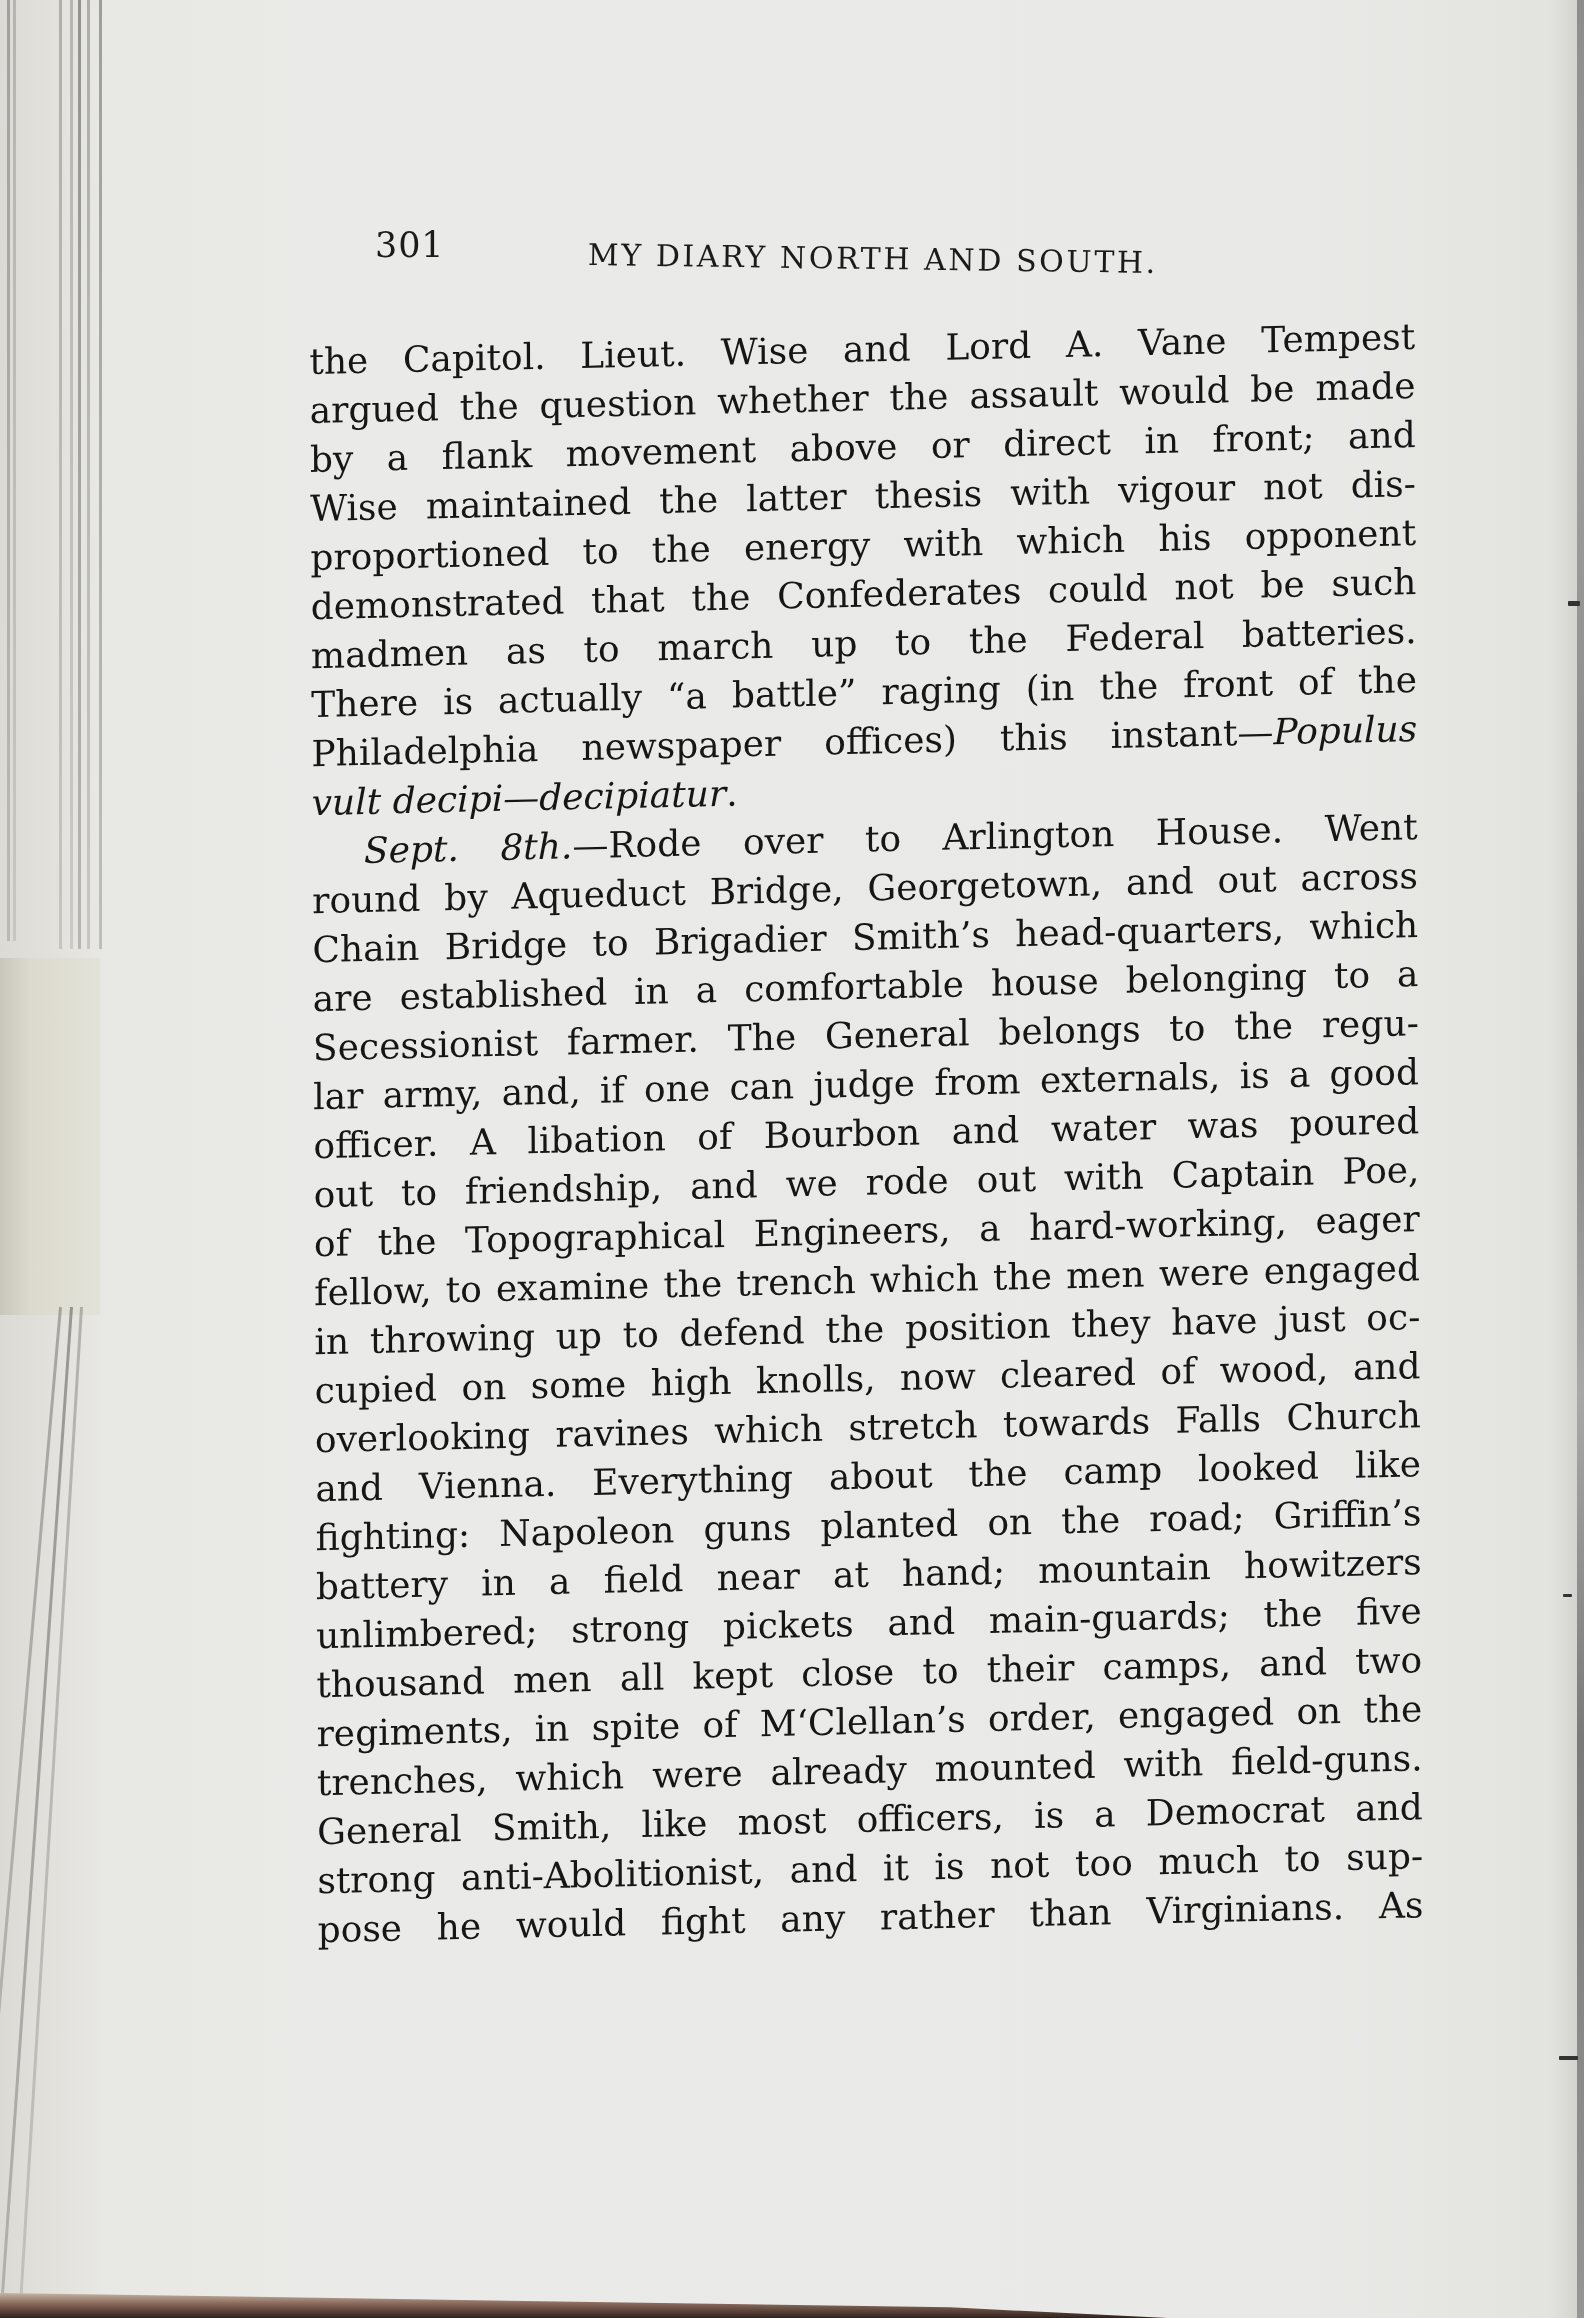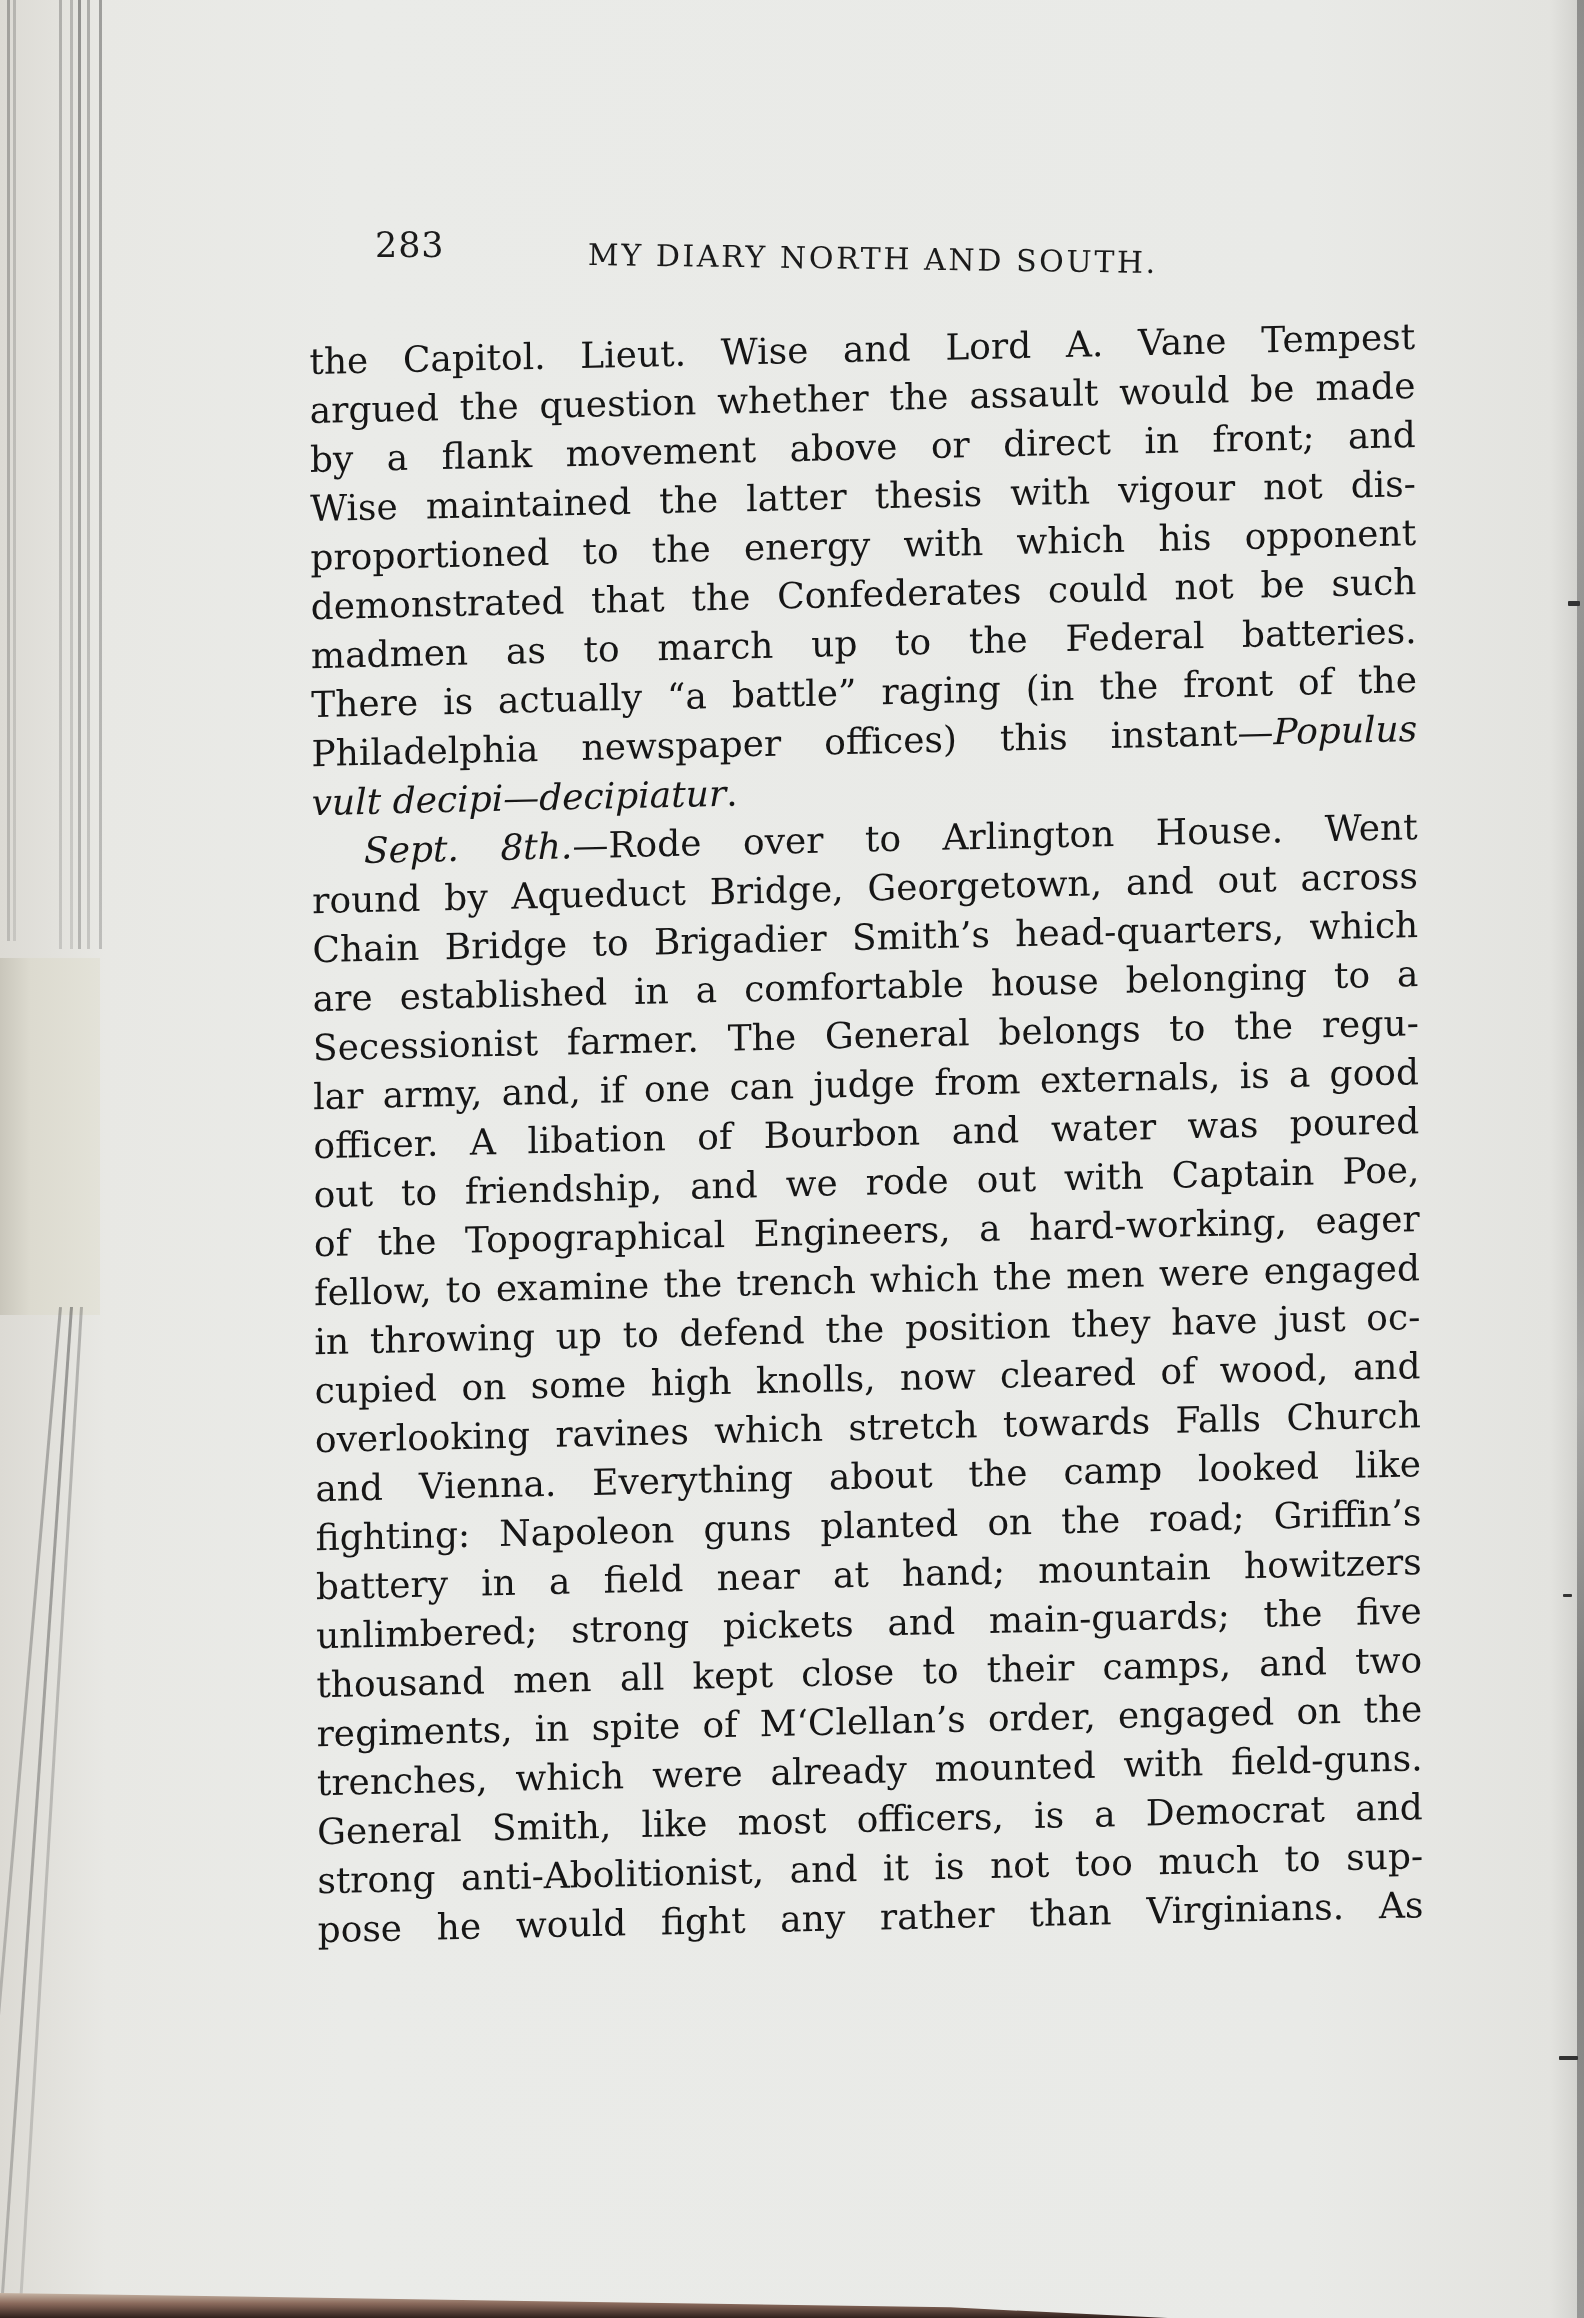--- a/index.html
+++ b/index.html
@@ -130,21 +130,21 @@
   </div>
 
   <div class="right-edge"></div>
   <div class="bottom-edge"></div>
 
   <div class="speck" style="left:1568px;top:601px;width:12.2px;height:5.2px"></div>
   <div class="speck" style="left:1563px;top:1594px;width:8.7px;height:2.6px"></div>
   <div class="speck" style="left:1559px;top:2056px;width:19px;height:3.5px"></div>
 
   <div class="header">
-    <span class="page-number">283</span>
+    <span class="page-number">301</span>
     <span class="running-head">MY DIARY NORTH AND SOUTH.</span>
   </div>
 
   <div class="body-text">
     <span class="line">the Capitol.  Lieut. Wise and Lord A. Vane Tempest</span>
     <span class="line">argued the question whether the assault would be made</span>
     <span class="line">by a flank movement above or direct in front; and</span>
     <span class="line">Wise maintained the latter thesis with vigour not dis-</span>
     <span class="line">proportioned to the energy with which his opponent</span>
     <span class="line">demonstrated that the Confederates could not be such</span>

